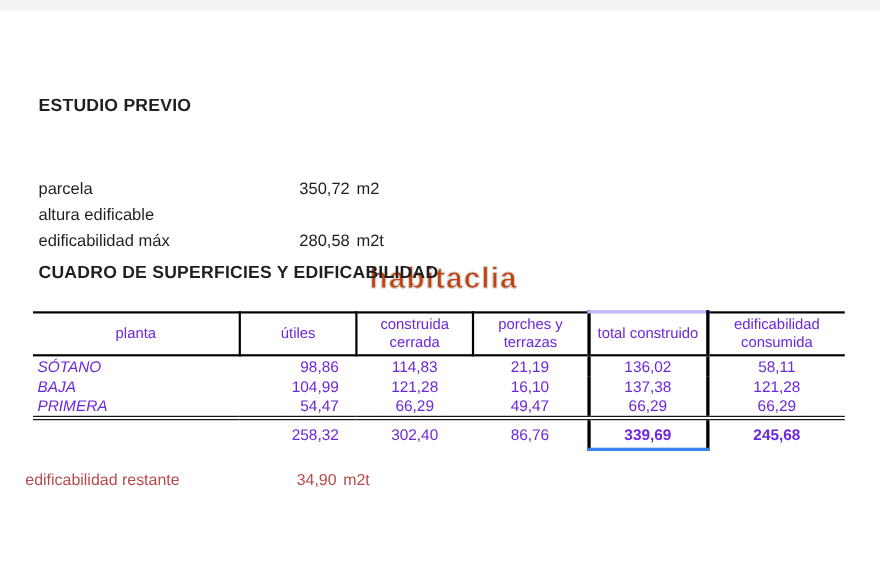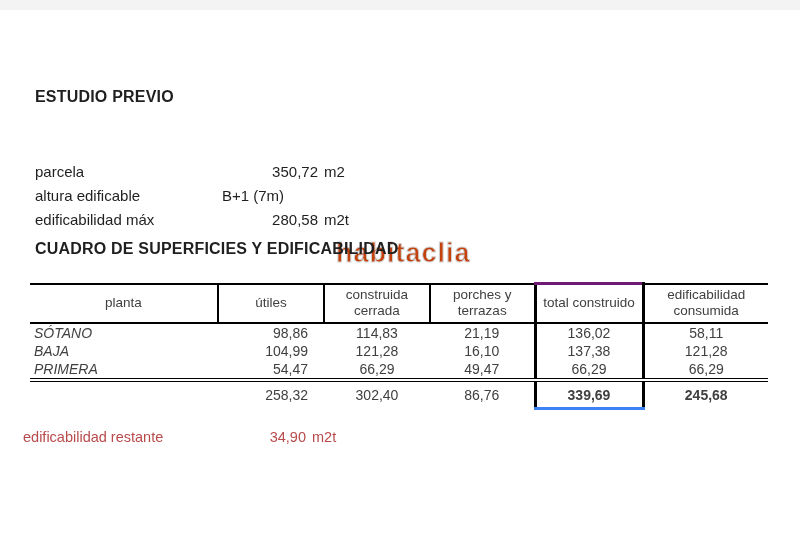--- a/index.html
+++ b/index.html
@@ -16,33 +16,33 @@
   .param-value{text-align:right;}
   .param-value.left{text-align:left;}
   .param-unit{text-align:left;padding-left:6px;}
   .watermark{
     position:absolute;left:336px;top:238px;font-size:27px;font-weight:bold;
     color:#c2410c;-webkit-text-stroke:1px #d4d4d4;letter-spacing:1px;z-index:1;
   }
   .section-title{position:absolute;left:35px;top:240px;font-size:16px;font-weight:bold;z-index:2;letter-spacing:.2px;}
   .stable{
     position:absolute;left:30px;top:282px;z-index:2;
-    border-collapse:collapse;table-layout:fixed;width:738px;font-size:14px;color:#404040;
+    border-collapse:collapse;table-layout:fixed;width:738px;font-size:14px;color:#6d28d9;
   }
   .stable th{
     font-weight:normal;font-size:13.5px;text-align:center;vertical-align:middle;
     border-top:2px solid #000;border-bottom:2px solid #000;height:37px;line-height:1.2;padding:0;
   }
   .stable th.sep{border-right:2px solid #000;}
   .stable td{padding:0;height:18px;vertical-align:middle;}
   .stable .col-planta{text-align:left;padding-left:4px;font-style:italic;}
   .stable .col-utiles{text-align:right;padding-right:16px;}
   .stable .col-num{text-align:center;}
   .stable .boxed{border-left:3px solid #000;border-right:3px solid #000;}
-  .stable th.boxed{border-top:3px solid #701a75;white-space:nowrap;}
+  .stable th.boxed{border-top:3px solid #c4b5fd;white-space:nowrap;}
   .stable tr.totals td{border-top:4px double #000;height:25px;}
   .stable tr.totals td.boxed{border-bottom:3px solid #3b82f6;margin-top:44px;}
   .stable td.bold{font-weight:bold;}
   .footer-note{position:absolute;left:23px;top:426px;width:420px;font-size:14.5px;}
   .footer-note .param-row{height:22px;line-height:22px;}
 </style>
 </head>
 <body>
 
 <div class="page">
@@ -51,21 +51,20 @@
   <div class="doc-title">ESTUDIO PREVIO</div>
 
   <div class="params">
     <div class="param-row">
       <span class="param-label">parcela</span>
       <span class="param-value">350,72</span>
       <span class="param-unit">m2</span>
     </div>
     <div class="param-row">
       <span class="param-label">altura edificable</span>
-      <span class="param-value left">B+1 (7m)</span>
       <span class="param-unit"></span>
     </div>
     <div class="param-row">
       <span class="param-label">edificabilidad máx</span>
       <span class="param-value">280,58</span>
       <span class="param-unit">m2t</span>
     </div>
   </div>
 
   <div class="watermark">habitaclia</div>

